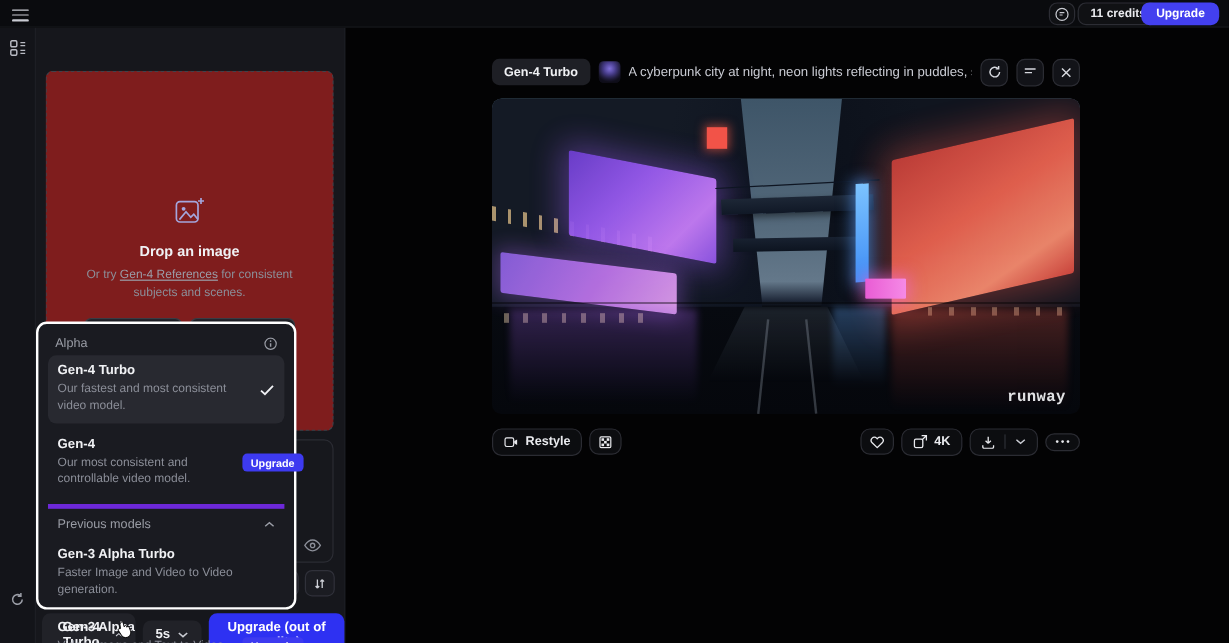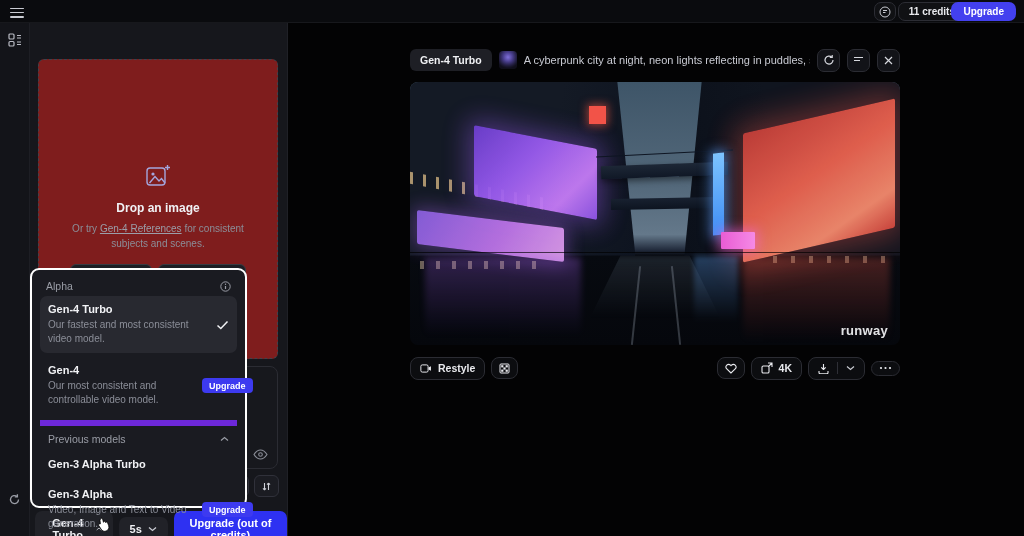--- a/index.html
+++ b/index.html
@@ -71,21 +71,21 @@
   #popup-header .lbl { font-size:10.5px; color:#9a9da6; }
   .opt { border-radius:7px; padding:7px 8px; display:flex; justify-content:space-between;
          gap:6px; cursor:pointer; margin-top:4px; }
   .opt.selected { background:#282930; }
   .opt .name { font-size:11px; font-weight:bold; color:#f1f2f5; }
   .opt .desc { font-size:10px; color:#8b8e98; line-height:1.4; margin-top:3px; width:148px; }
   .opt .side { display:flex; align-items:center; }
   .badge { background:#3d3af0; color:#fff; font-size:9px; font-weight:bold;
            border-radius:4px; padding:2.5px 7px; white-space:nowrap; }
   #prev-header { display:flex; justify-content:space-between; align-items:center;
-                 padding:7px 8px 2px 8px; border-top:6px solid #6d28d9; margin-top:6px; cursor:pointer; }
+                 padding:7px 8px 2px 8px; border-top:4px solid #6d28d9; margin-top:6px; cursor:pointer; }
   #prev-header .lbl { font-size:10.5px; color:#9a9da6; }
 
   
   #main { position:absolute; left:288px; top:23px; width:736px; height:513px; background:#030304; }
 
   #prompt-bar { position:absolute; left:122px; top:24px; width:490px; height:26px;
                 display:flex; align-items:center; gap:7px; }
   #model-tag { background:#1e1f25; border-radius:6px; padding:5px 10px; font-size:10.5px;
                font-weight:bold; color:#f0f1f4; white-space:nowrap; cursor:pointer; }
   #prompt-thumb { width:18px; height:18px; border-radius:4px; flex:0 0 auto;
@@ -136,21 +136,21 @@
       background:linear-gradient(180deg, rgba(160,95,235,.55), rgba(120,70,200,.12) 80%, transparent); }
   .refl-red { right:2%; top:67%; width:30%; height:32%; filter:blur(3px); opacity:.5;
       background:linear-gradient(180deg, rgba(235,90,75,.55), rgba(200,60,55,.12) 80%, transparent); }
   .refl-blue { left:58%; top:66%; width:9%; height:30%; filter:blur(2.5px); opacity:.55;
       background:linear-gradient(180deg, rgba(100,170,255,.6), transparent 85%); }
   .street-glow { left:34%; top:66%; width:32%; height:34%; filter:blur(2px); opacity:.5;
       background:linear-gradient(180deg, rgba(130,150,170,.35), transparent 70%);
       clip-path:polygon(28% 0,72% 0,100% 100%,0 100%); }
   .street-line { top:70%; width:1.5px; height:30%; background:rgba(190,205,220,.25); }
   #runway-mark { position:absolute; right:12px; bottom:7px; font-size:13px; font-weight:bold;
-                 color:#f5f6f8; letter-spacing:.3px; opacity:.92; }
+                 color:#f5f6f8; letter-spacing:.3px; opacity:.92;font-family:Liberation Mono, monospace; }
 
   
   #video-toolbar { position:absolute; left:122px; top:333px; width:496px; height:24px;
                    display:flex; align-items:center; }
   .vt-btn { display:flex; align-items:center; gap:6px; border:1px solid #2b2c33; border-radius:8px;
             background:#0c0d10; color:#e9eaee; font-size:10.5px; font-weight:bold;
             padding:4.5px 9px; margin-right:6px; cursor:pointer; }
   .vt-btn .divider { width:1px; height:12px; background:#2e2f36; margin:0 2px; }
   .vt-spacer { flex:1; }
   .vt-icon-only { padding:4.5px 7px; }
@@ -287,20 +287,21 @@
   <div id="prev-header">
     <span class="lbl">Previous models</span>
     <svg width="9" height="6" viewBox="0 0 9 6">
       <path d="M1 4.5 4.5 1.5 8 4.5" fill="none" stroke="#9a9da6" stroke-width="1.2"></path>
     </svg>
   </div>
 
   <div class="opt">
     <div>
       <div class="name">Gen-3 Alpha Turbo</div>
+      <div class="desc">Faster Image and Video to Video generation.</div>
     </div>
   </div>
 
   <div class="opt">
     <div>
       <div class="name">Gen-3 Alpha</div>
       <div class="desc">Video, Image and Text to Video generation.</div>
     </div>
     <div class="side">
       <span class="badge">Upgrade</span>

